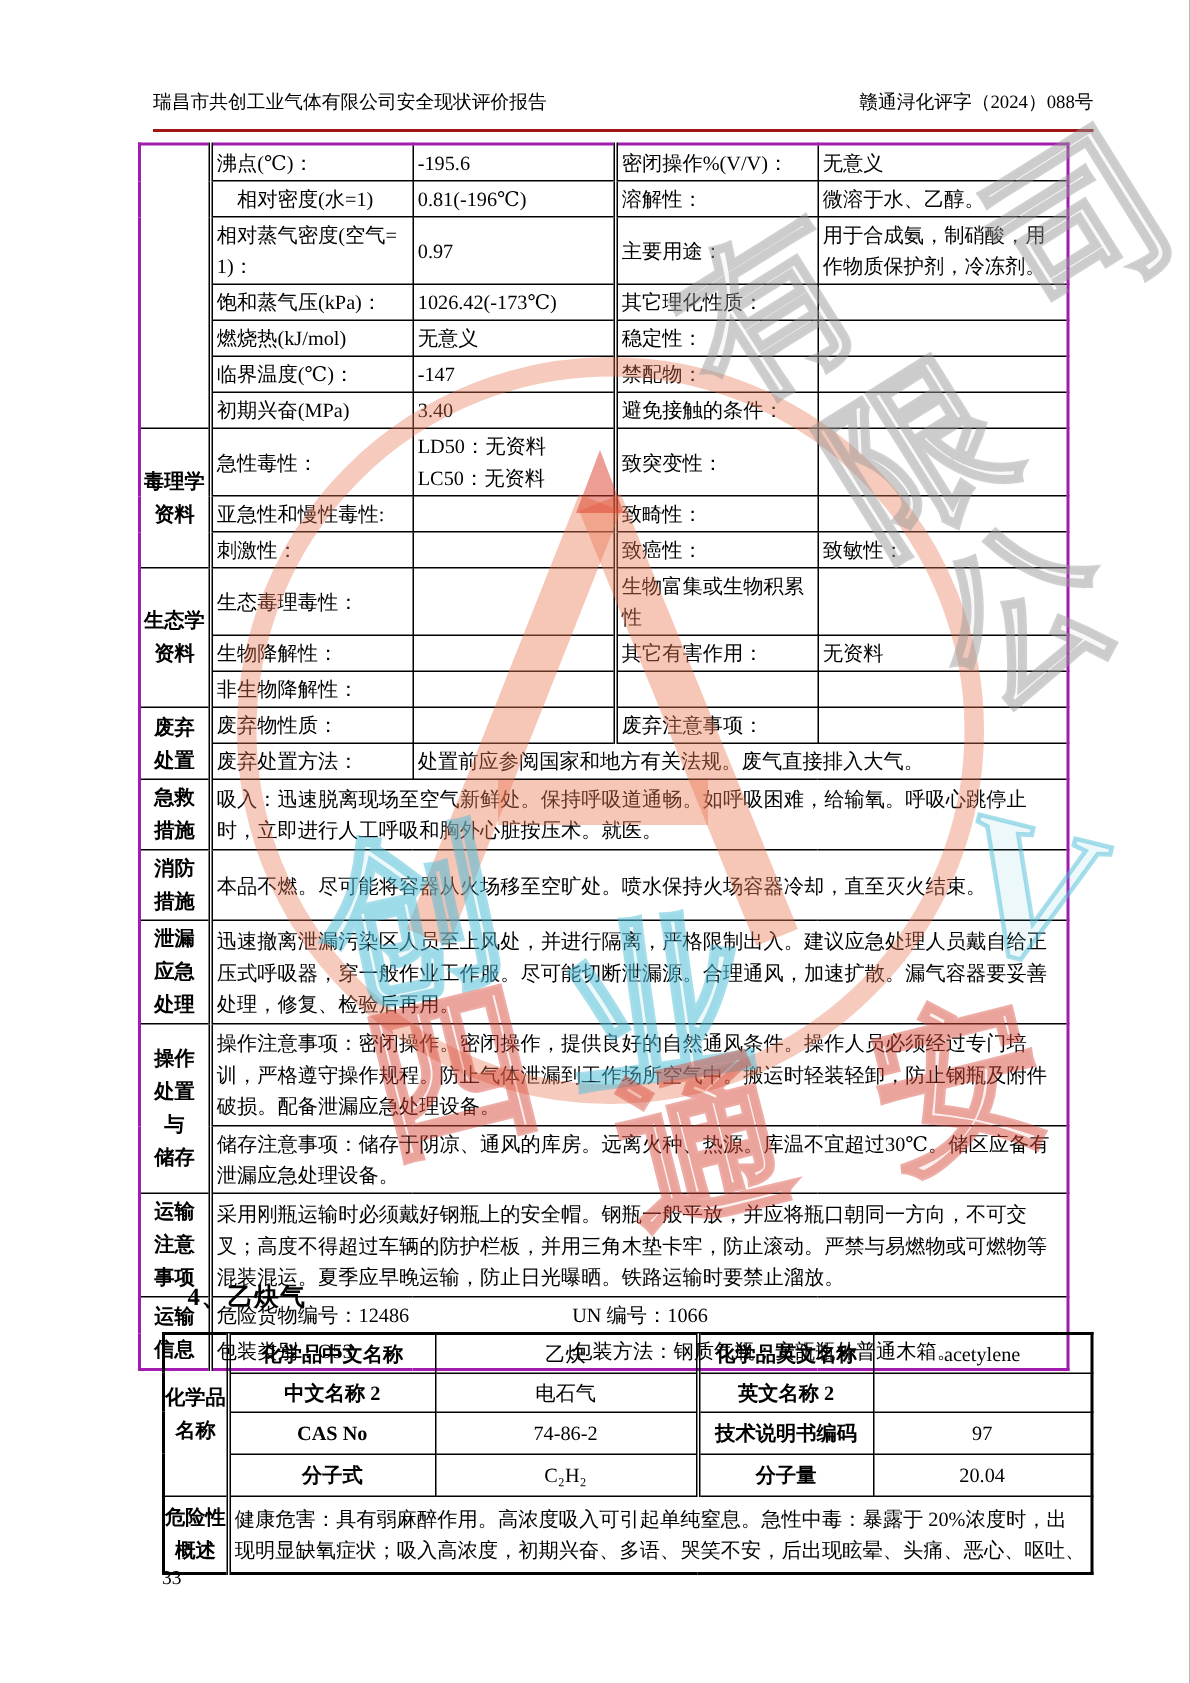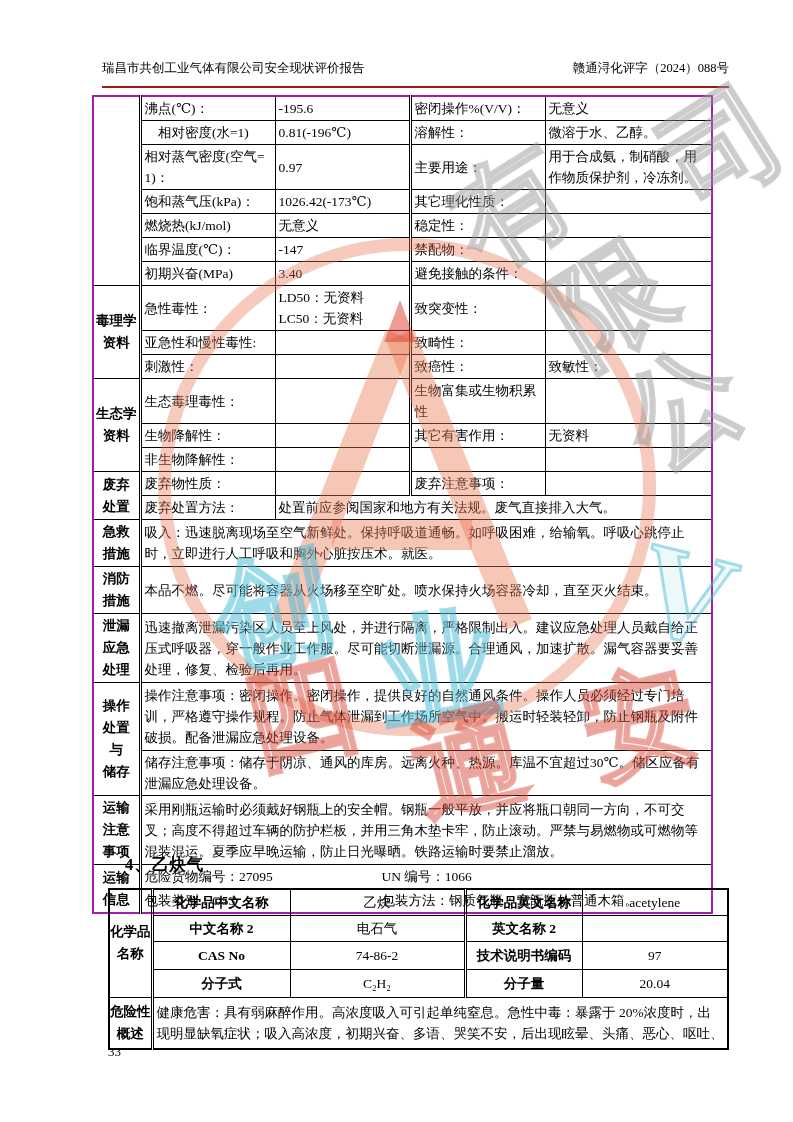--- a/index.html
+++ b/index.html
@@ -193,21 +193,21 @@
       <td class="lab">运输
 注意
 事项</td>
       <td class="dbl v" colspan="4">采用刚瓶运输时必须戴好钢瓶上的安全帽。钢瓶一般平放，并应将瓶口朝同一方向，不可交叉；高度不得超过车辆的防护栏板，并用三角木垫卡牢，防止滚动。严禁与易燃物或可燃物等混装混运。夏季应早晚运输，防止日光曝晒。铁路运输时要禁止溜放。</td>
     </tr>
 
     <tr style="height:23px">
       <td class="lab" rowspan="2">运输
 信息</td>
       <td class="dbl v" colspan="4">
-        <span class="ti-left">危险货物编号：27095</span><span>UN 编号：1066</span>
+        <span class="ti-left">危险货物编号：12486</span><span>UN 编号：1066</span>
       </td>
     </tr>
     <tr style="height:23px">
       <td class="dbl v" colspan="4">
         <span class="ti-left">包装类别：O53</span><span>包装方法：钢质气瓶；安瓿瓶外普通木箱。</span>
       </td>
     </tr>
   </tbody>
     </table>
 

